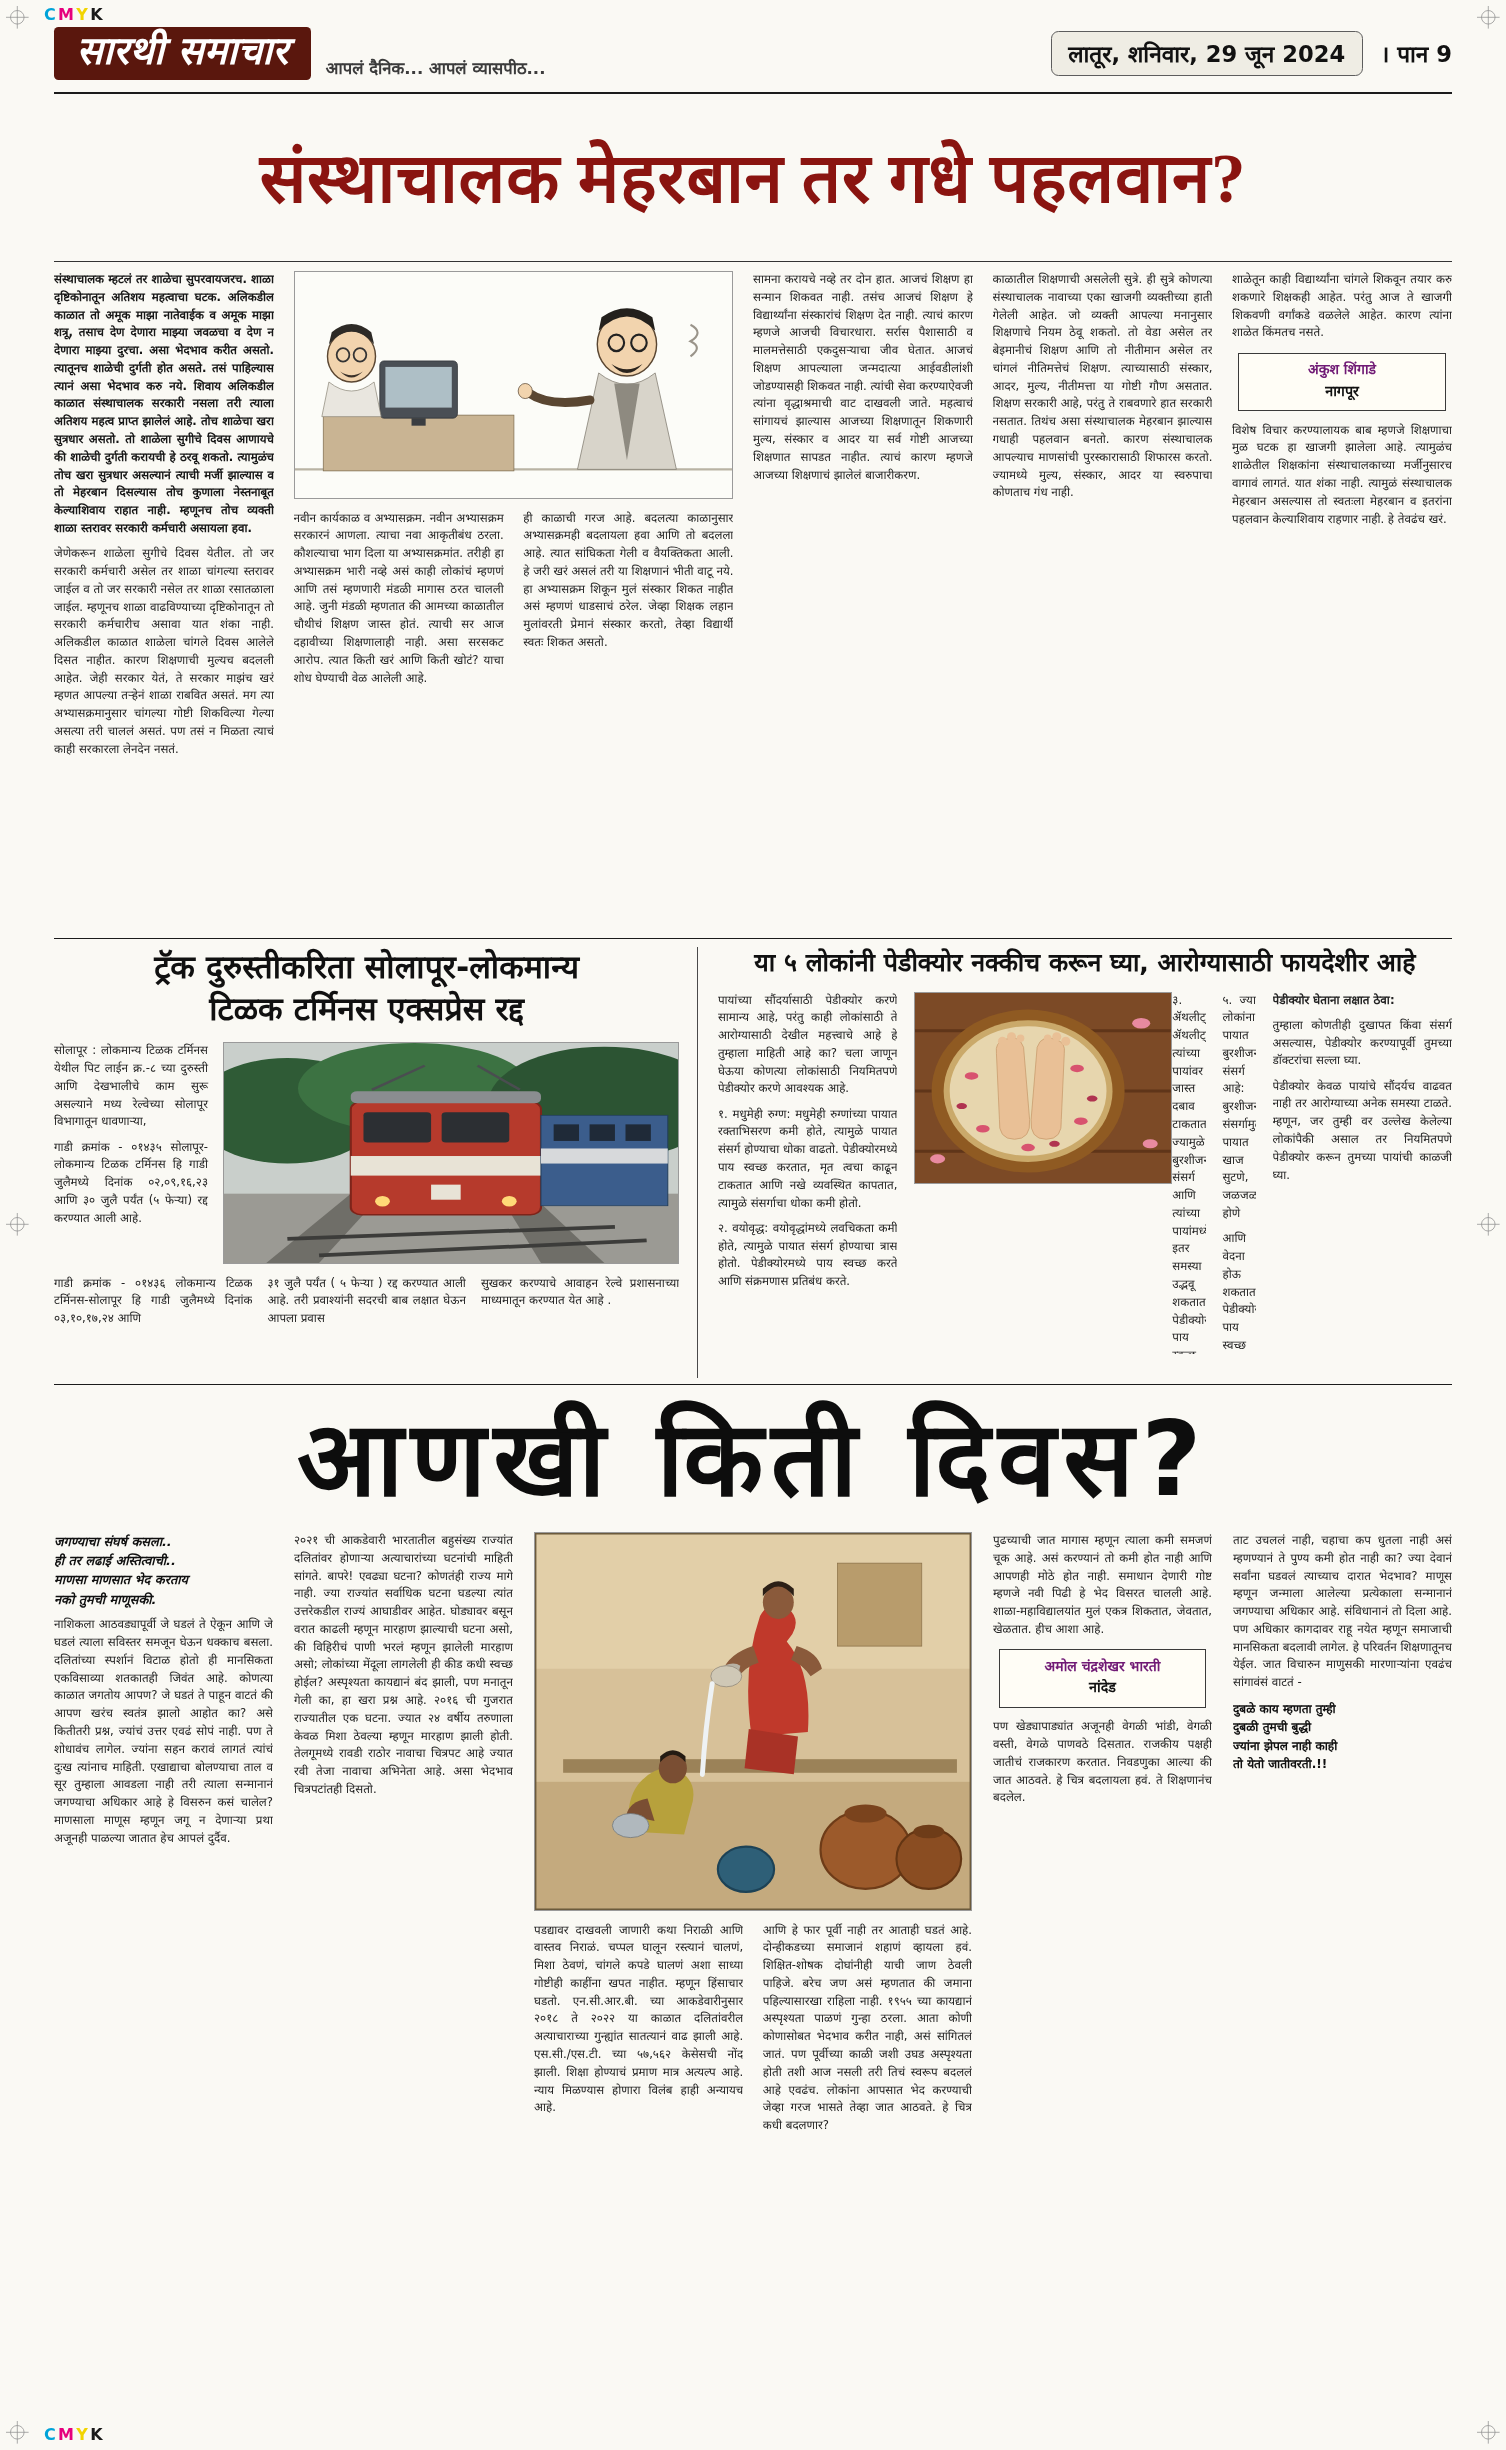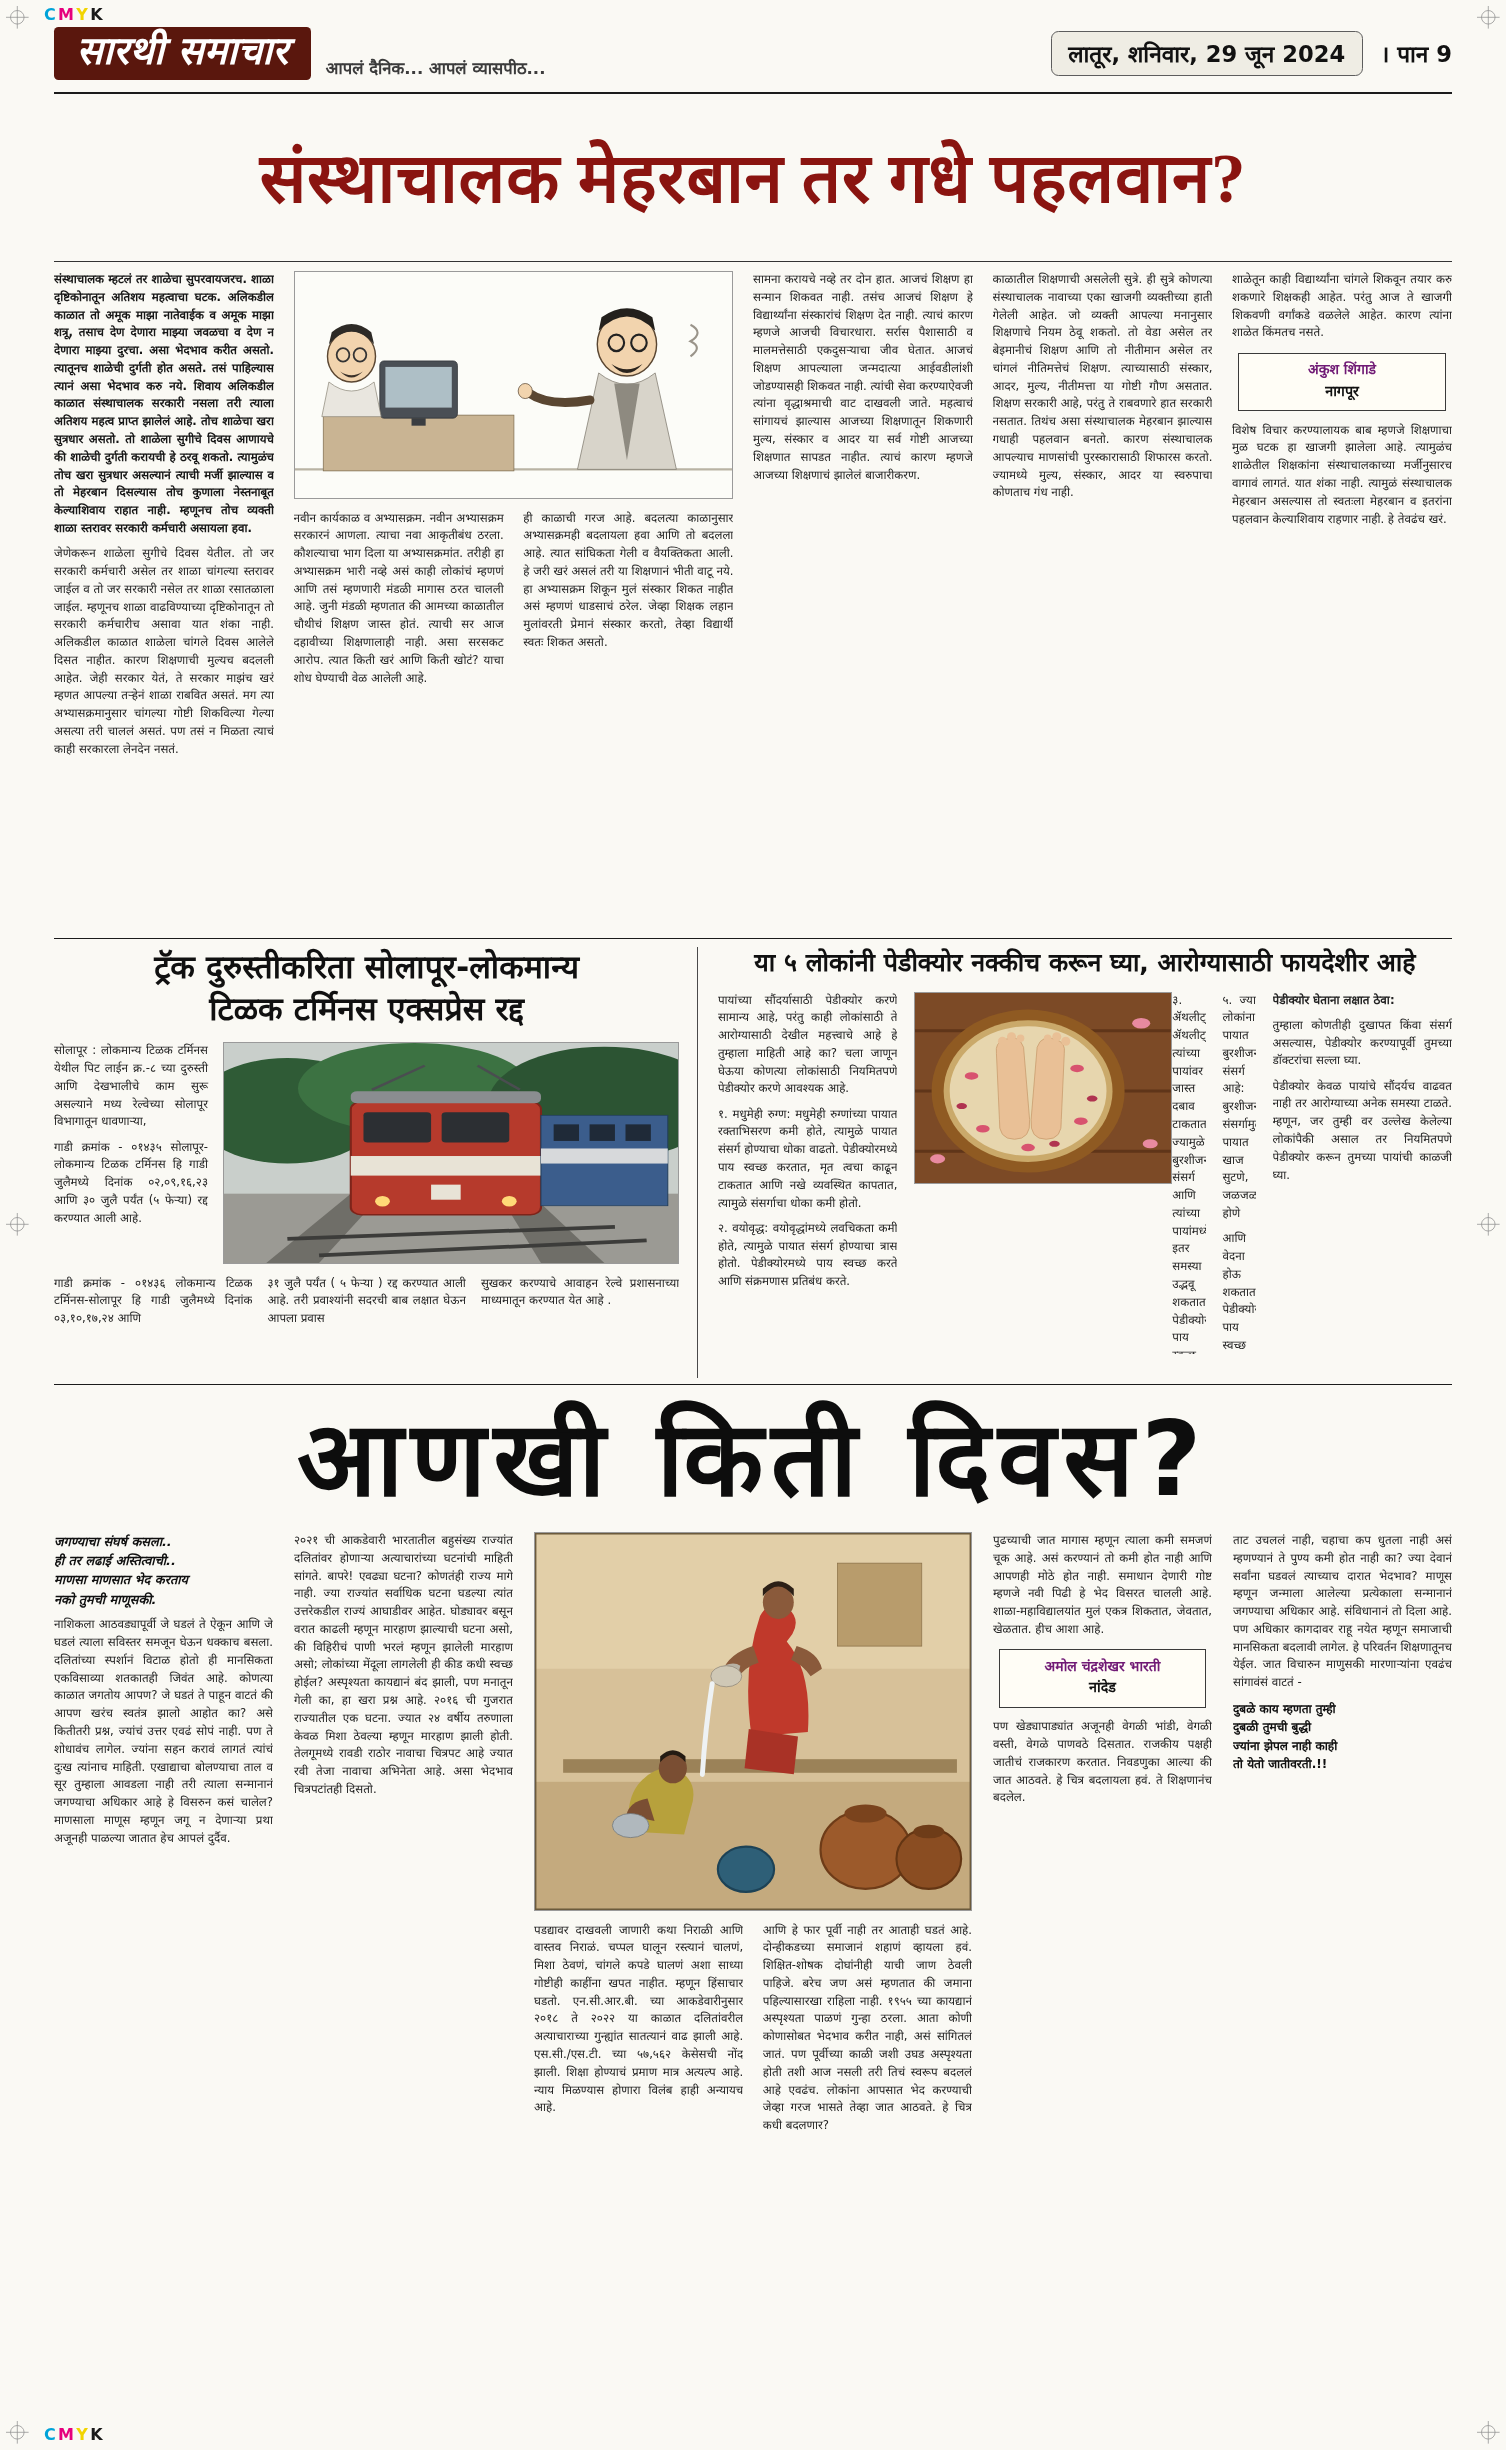--- a/index.html
+++ b/index.html
@@ -34,21 +34,21 @@
   .author-box{border:1.2px solid #3a3a3a;background:#fffdf6;text-align:center;padding:7.5px 6px;margin:10.5px 6px;}
   .author-name{color:#701a75;font-weight:bold;font-size:14px;line-height:1.2;}
   .author-city{color:#111;font-weight:bold;font-size:14.3px;margin-top:3px;}
   
   .mid{position:absolute;top:947px;left:54px;right:54px;height:431px;display:flex;}
   .a2{width:46%;padding-right:18px;border-right:0.8px solid #4a4a4a;overflow:hidden;}
   .a2 h2{margin:0;font-size:32px;line-height:1.3;font-weight:bold;color:#101010;text-align:center;}
   .a2-row{display:flex;gap:15px;margin-top:12px;}
   .a2-colnarrow{width:154px;flex:none;}
   .train-frame{flex:1;height:220px;}
-  .a2-row2{display:flex;gap:15px;margin-top:10.5px;}
+  .a2-row2{display:flex;gap:15px;margin-top:10.5px;justify-content:flex-end;}
   .a2-row2 .col{flex:1;}
   .a3{width:54%;padding-left:19.6px;overflow:hidden;}
   .a3 h2{margin:0;font-size:25px;line-height:1.3;font-weight:bold;color:#101010;text-align:center;white-space:nowrap;}
   .a3-body{display:flex;gap:16.6px;margin-top:12px;height:362px;}
   .a3-c1{flex:1.05;overflow:hidden;}
   .a3-mid{flex:2;display:flex;flex-direction:row;overflow:hidden;}
   .foot-frame{height:190px;margin-bottom:9px;}
   .a3-mid-cols{display:flex;gap:16.6px;flex:1;overflow:hidden;}
   .a3-mid-cols .col{flex:1;}
   .a3-c4{flex:1.05;overflow:hidden;}

